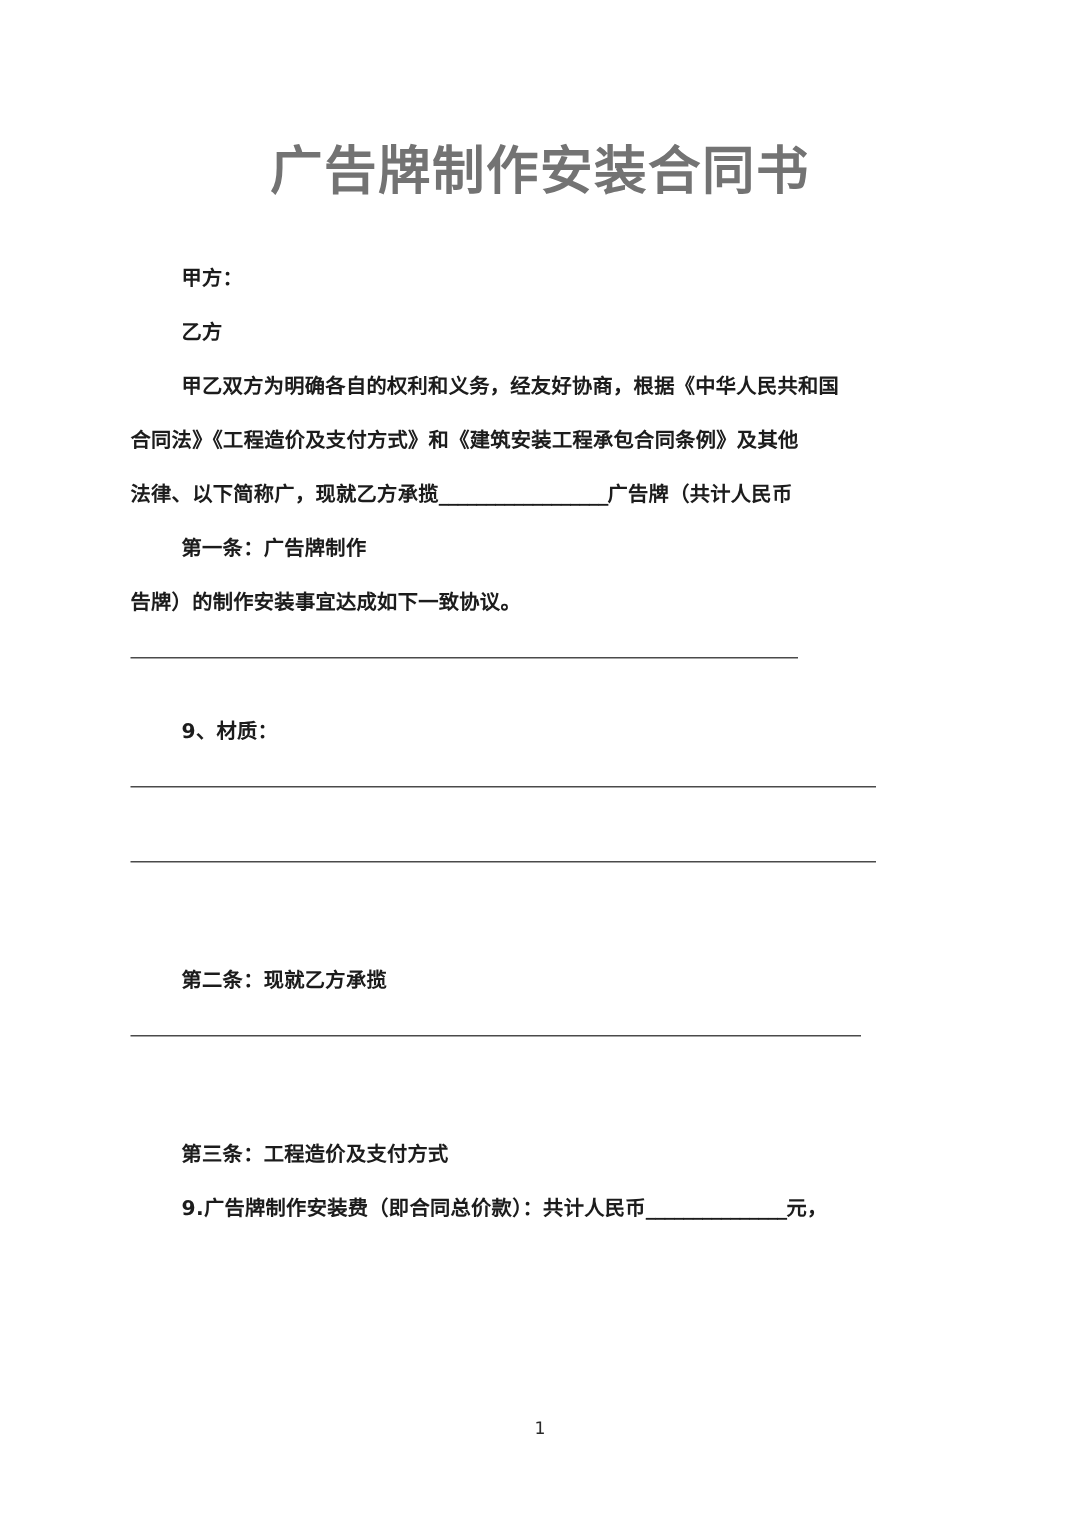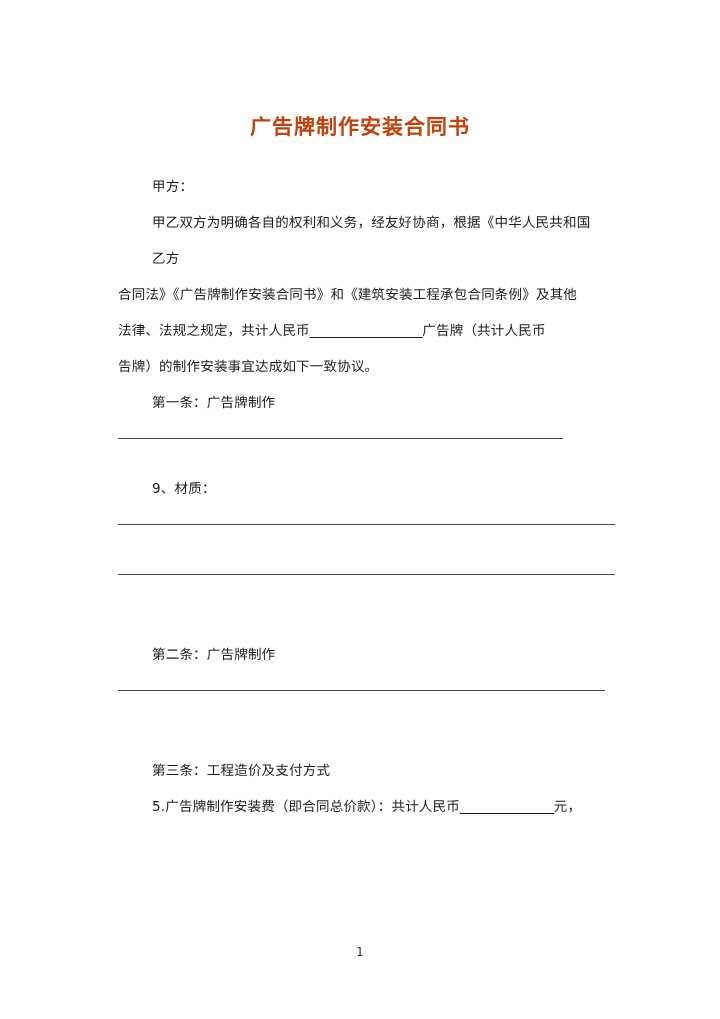--- a/index.html
+++ b/index.html
@@ -22,31 +22,31 @@
     box-sizing: border-box;
   }
   .doc-title {
     position: absolute;
     top: 98px;
     left: 0;
     width: 720px;
     text-align: center;
     font-family: "Liberation Serif", "DejaVu Serif", serif;
     font-weight: 700;
-    font-size: 21px;
+    font-size: 35px;
     letter-spacing: 1px;
-    color: #c2410c;
+    color: #737373;
     line-height: 34px;
-    margin-top: 12px;
   }
   .body-block {
     position: absolute;
     top: 168px;
-    left: 118px;
+    left: 87px;
     width: 514px;
+    font-weight: bold;
   }
   .para {
     font-family: "DejaVu Sans", "Liberation Sans", sans-serif;
     font-size: 13.5px;
     line-height: 36px;
     color: #1c1c1c;
     white-space: nowrap;
     letter-spacing: 0.2px;
   }
   .para.indent {
@@ -86,31 +86,31 @@
 <body>
 
 <div class="page">
 
   <div class="doc-title">广告牌制作安装合同书</div>
 
   <div class="body-block">
 
     <div class="para indent">甲方：</div>
 
+    <div class="para indent">乙方</div>
+
     <div class="para indent">甲乙双方为明确各自的权利和义务，经友好协商，根据《中华人民共和国</div>
 
-    <div class="para indent">乙方</div>
+    <div class="para flush">合同法》《工程造价及支付方式》和《建筑安装工程承包合同条例》及其他</div>
 
-    <div class="para flush">合同法》《广告牌制作安装合同书》和《建筑安装工程承包合同条例》及其他</div>
+    <div class="para flush"><span>法律、以下简称广，现就乙方承揽</span><span class="blank-inline">__________________</span><span>广告牌（共计人民币</span></div>
 
-    <div class="para flush"><span>法律、法规之规定，共计人民币</span><span class="blank-inline">__________________</span><span>广告牌（共计人民币</span></div>
+    <div class="para indent">第一条：广告牌制作</div>
 
     <div class="para flush">告牌）的制作安装事宜达成如下一致协议。</div>
-
-    <div class="para indent">第一条：广告牌制作</div>
 
 
     <div class="fill-line">
       <span class="fill-rule" style="width:445px"></span>
     </div>
 
     <div class="gap-sm"></div>
 
     <div class="para indent">9、材质：</div>
 
@@ -120,30 +120,30 @@
 
     <div class="gap-sm"></div>
 
 
     <div class="fill-line">
       <span class="fill-rule" style="width:497px"></span>
     </div>
 
     <div class="gap-lg"></div>
 
-    <div class="para indent">第二条：广告牌制作</div>
+    <div class="para indent">第二条：现就乙方承揽</div>
 
 
     <div class="fill-line">
       <span class="fill-rule" style="width:487px"></span>
     </div>
 
     <div class="gap-lg"></div>
 
     <div class="para indent">第三条：工程造价及支付方式</div>
 
-    <div class="para indent"><span>5.广告牌制作安装费（即合同总价款）：共计人民币</span><span class="blank-inline">_______________</span><span>元，</span></div>
+    <div class="para indent"><span>9.广告牌制作安装费（即合同总价款）：共计人民币</span><span class="blank-inline">_______________</span><span>元，</span></div>
 
   </div>
 
   <div class="page-number">1</div>
 
 </div>
 
 </body></html>

